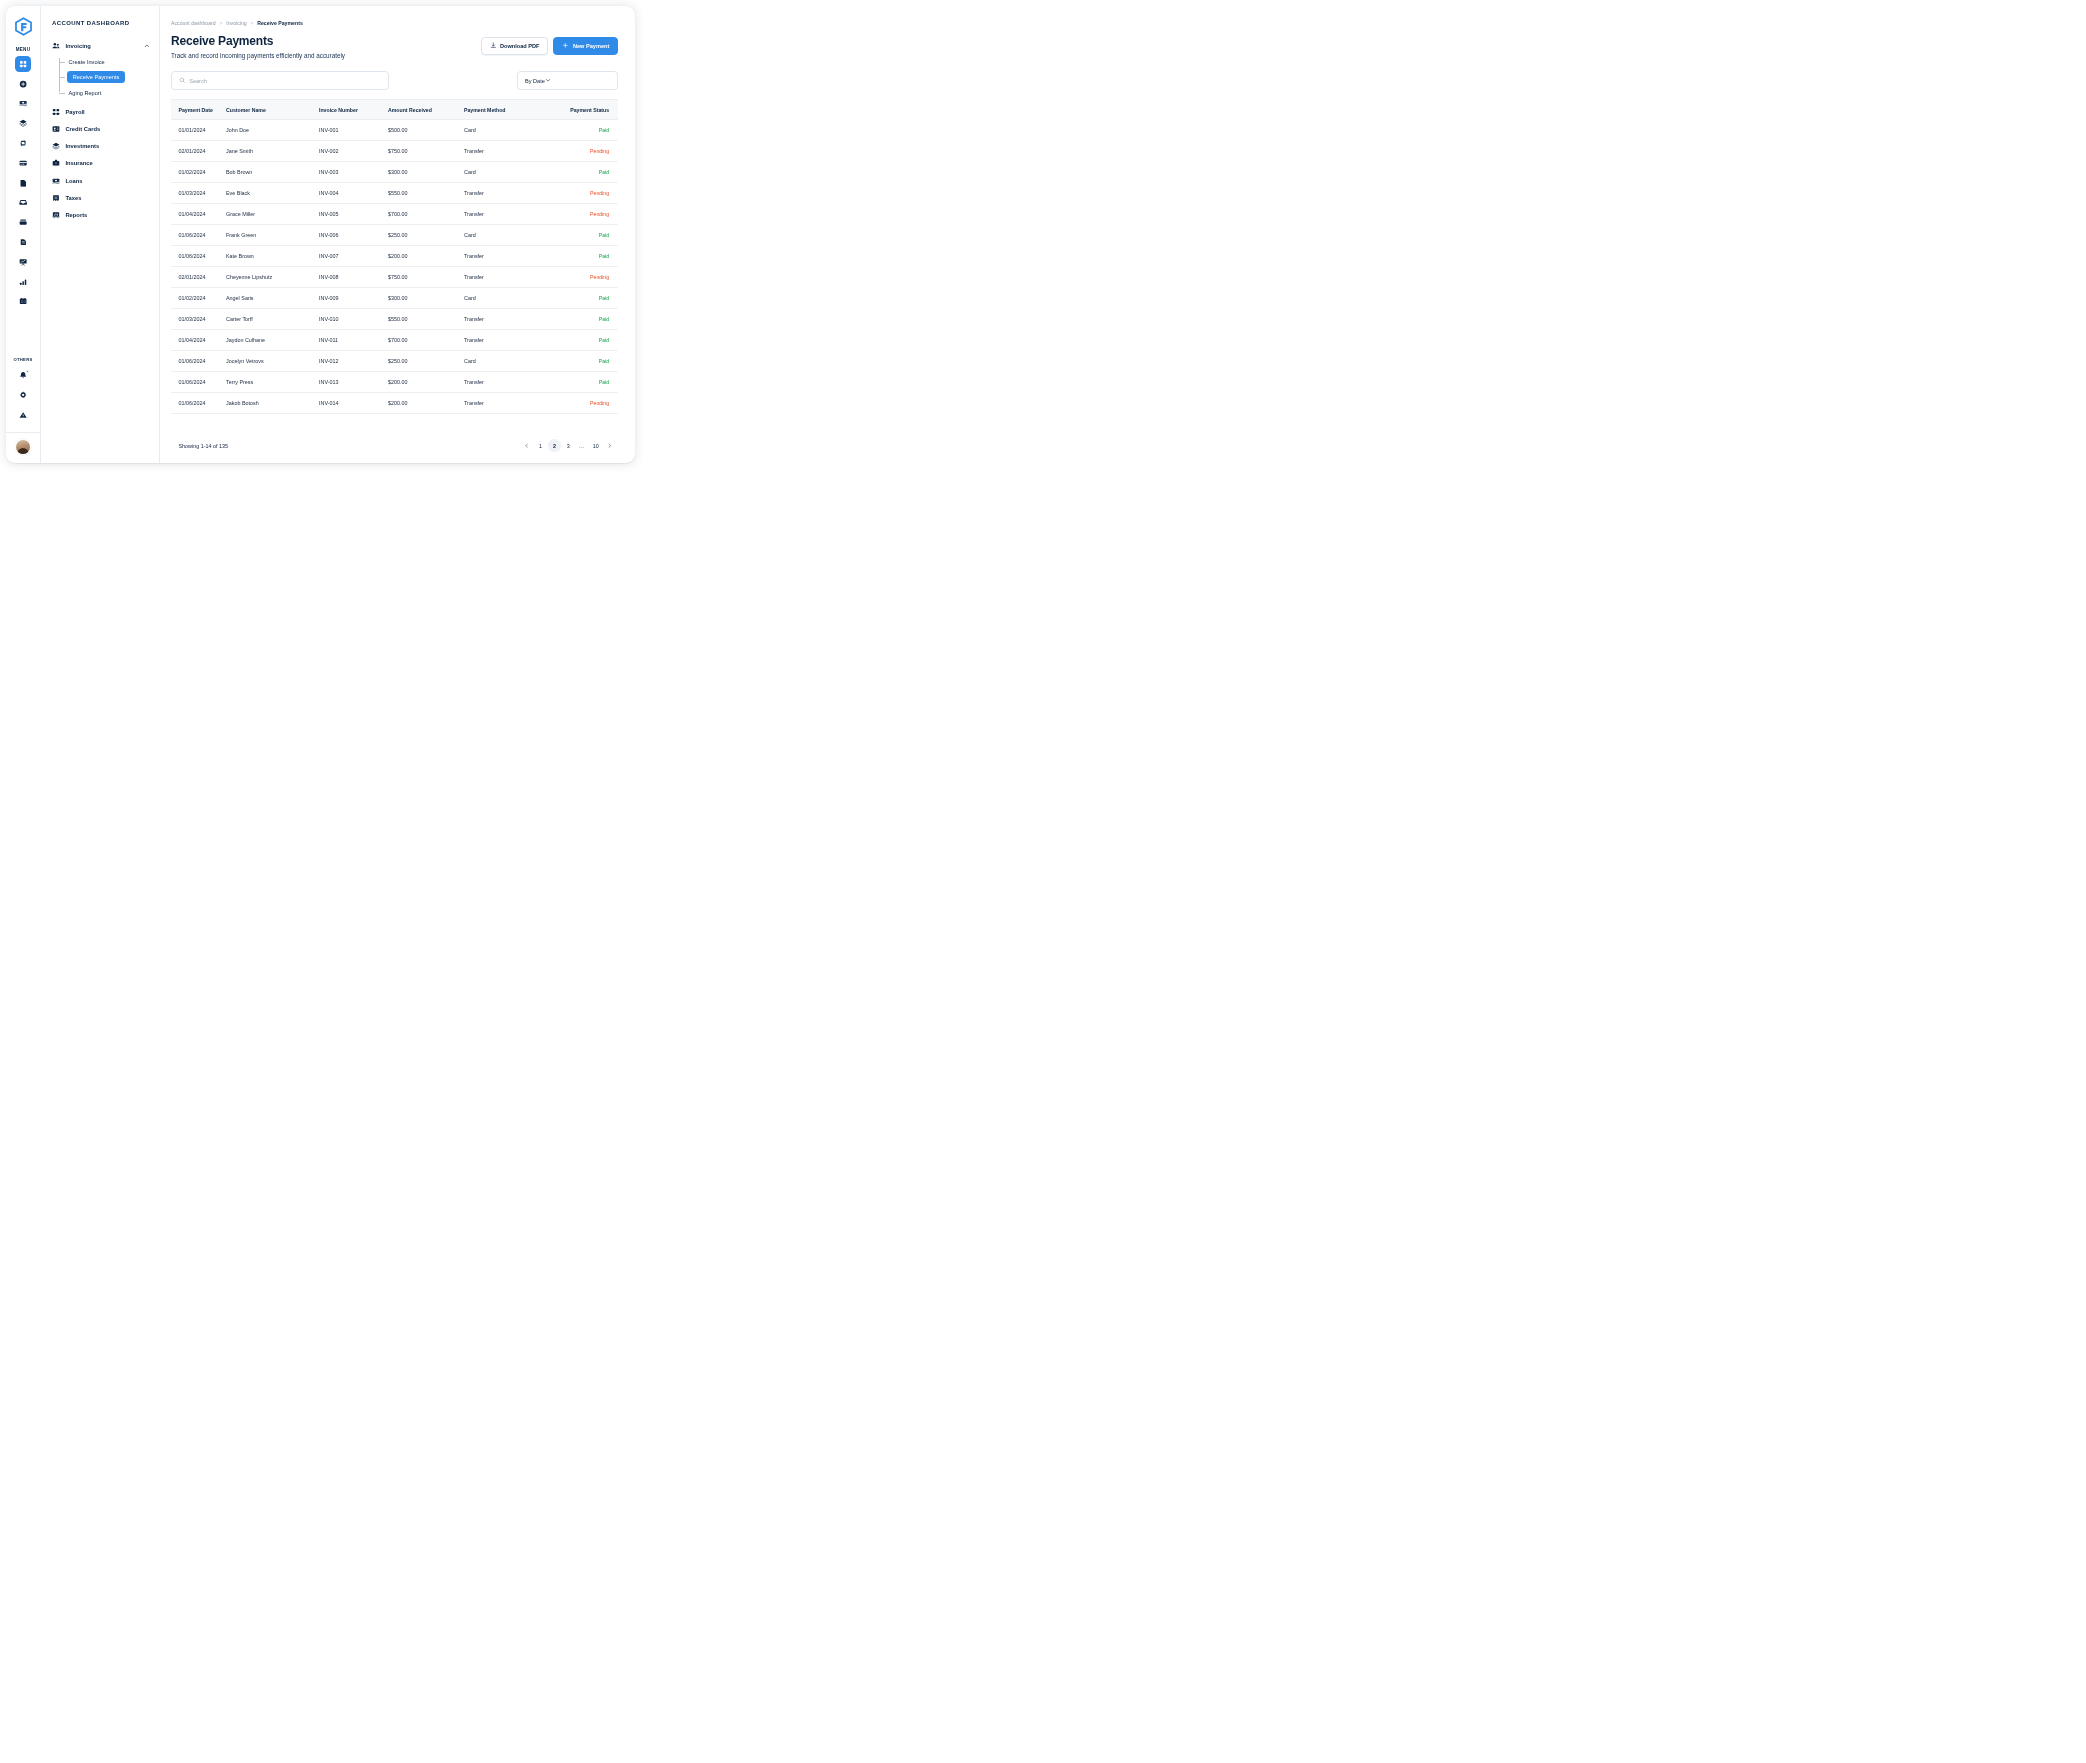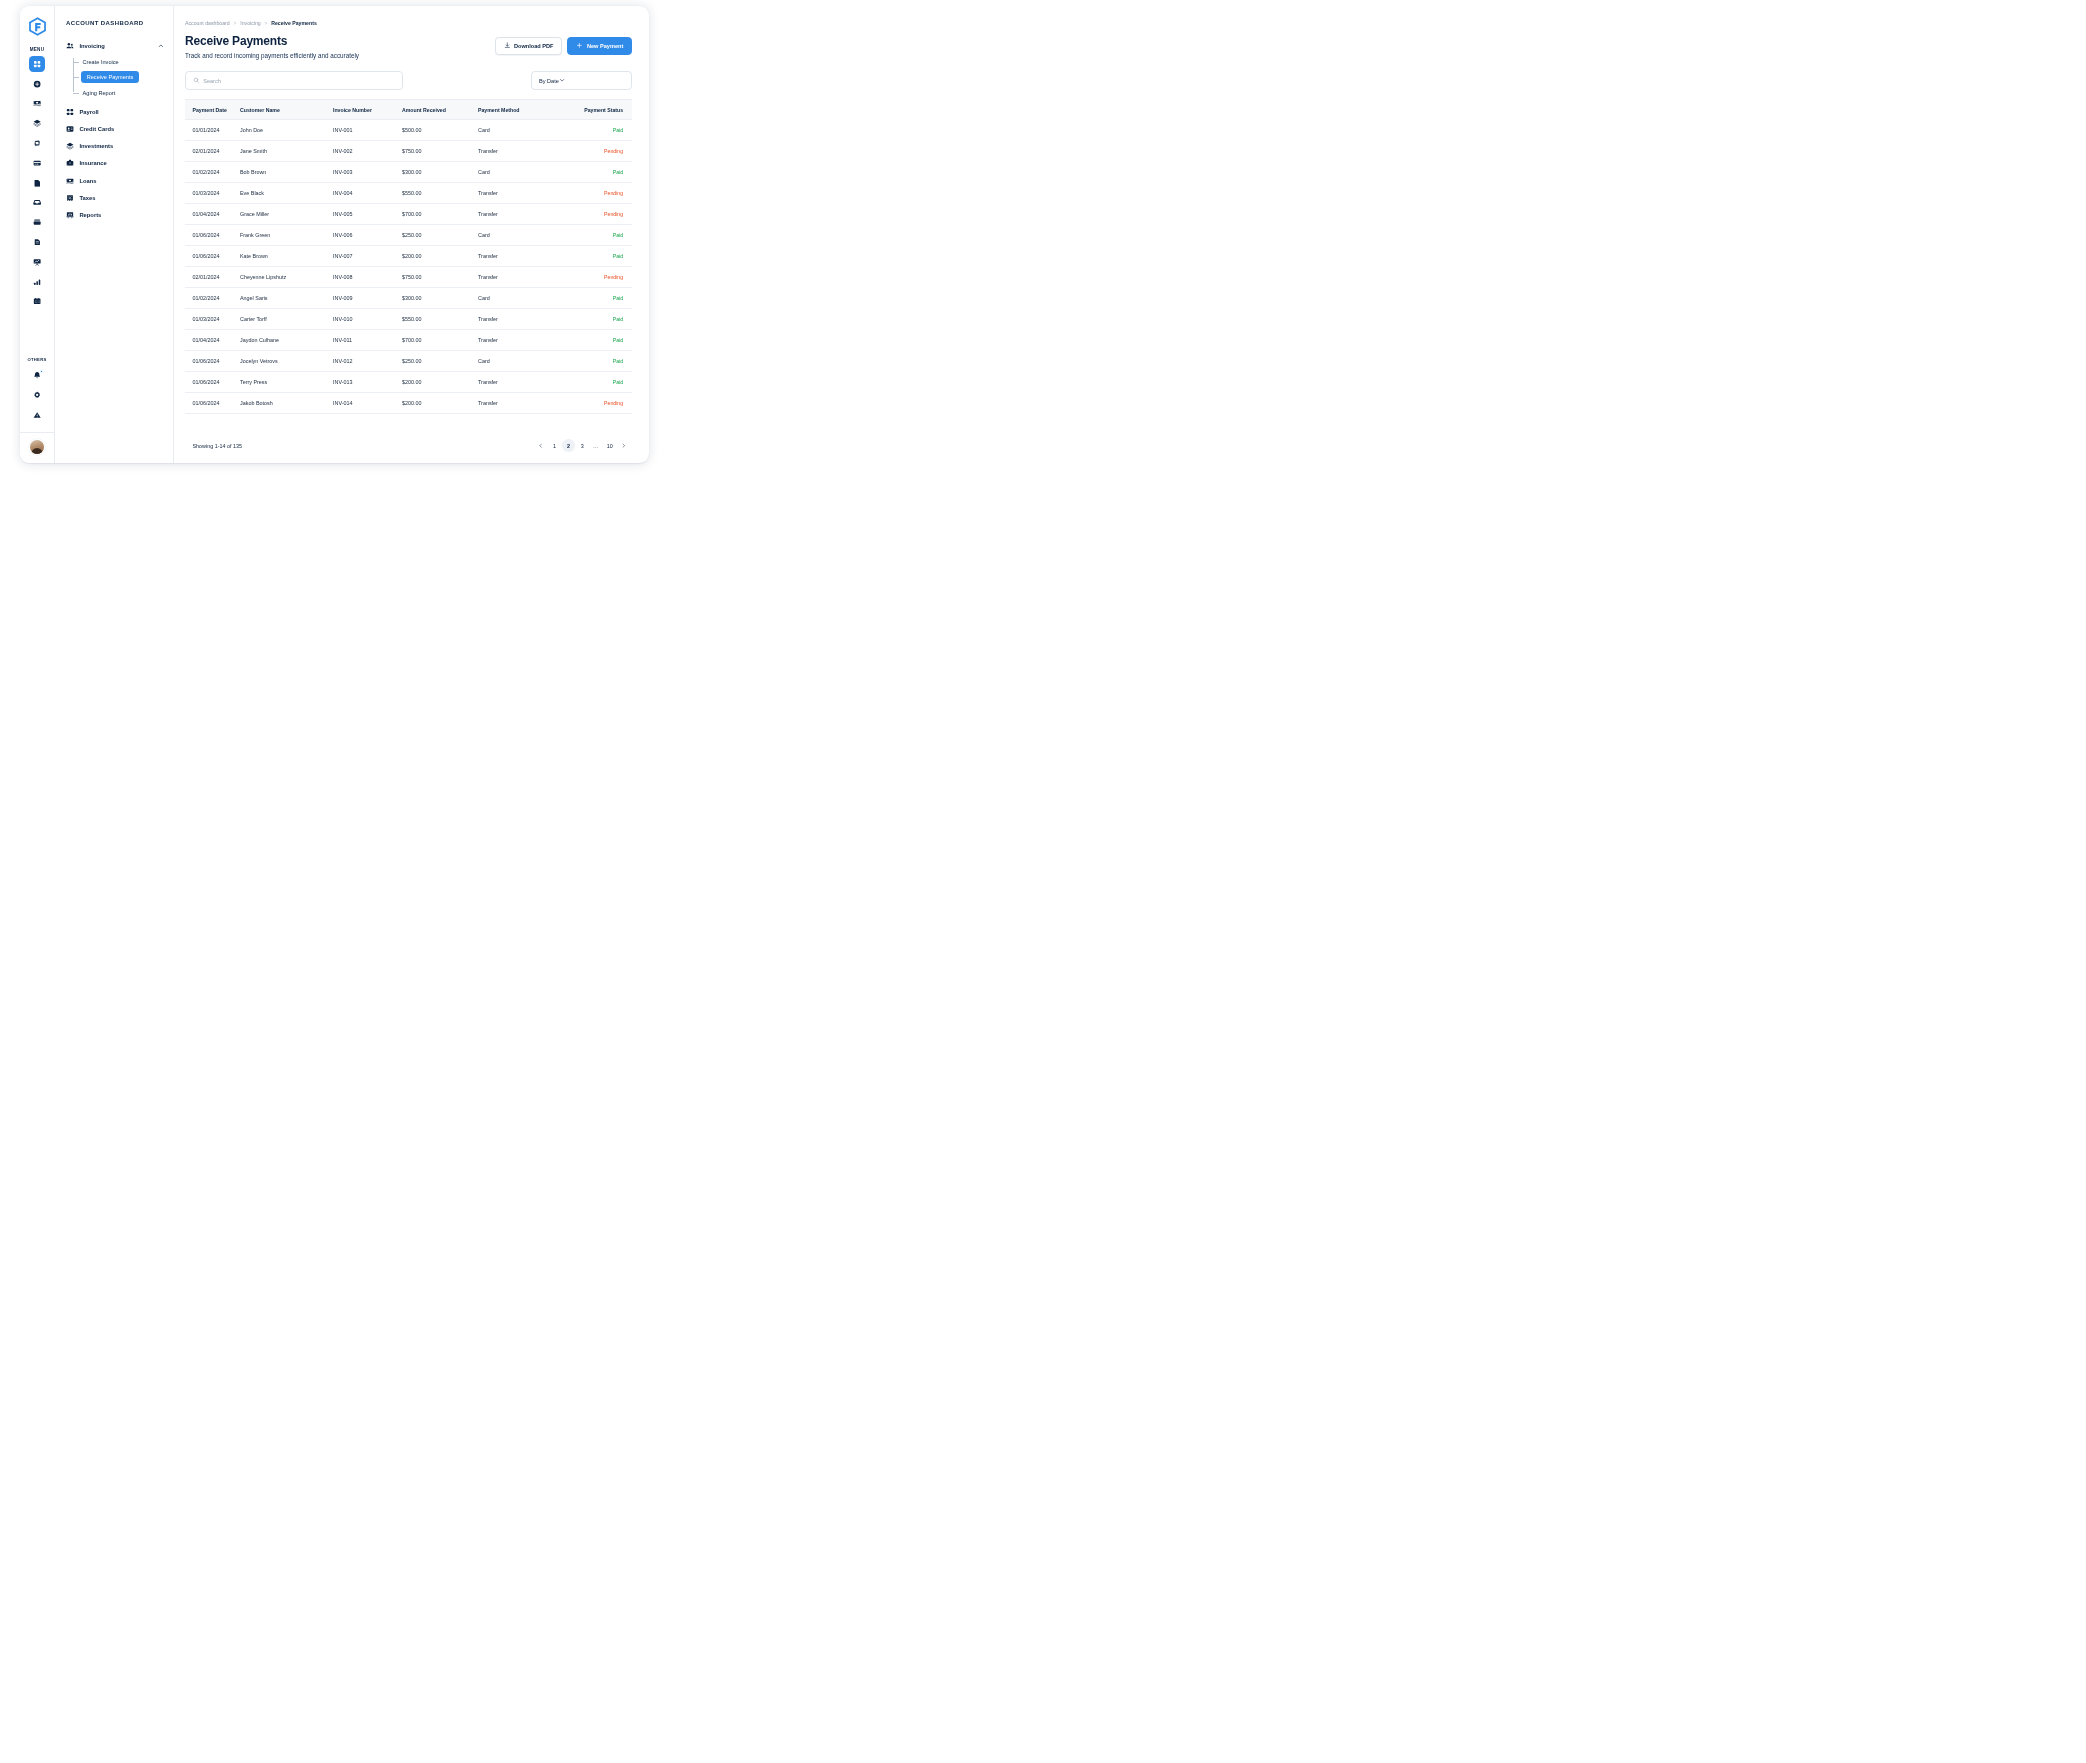--- a/index.html
+++ b/index.html
@@ -4,21 +4,21 @@
 <style>
   * { box-sizing: border-box; margin: 0; padding: 0; }
   html, body {
     width: 654px; height: 470px;
     background: #ffffff;
     font-family: "Liberation Sans", sans-serif;
     -webkit-font-smoothing: antialiased;
   }
   .app {
     position: absolute;
-    left: 20px; top: 5.8px;
+    left: 6px; top: 5.8px;
     width: 629px; height: 457px;
     background: #ffffff;
     border-radius: 9.2px;
     box-shadow: 0 0.8px 11px rgba(16,32,64,.13), 0 0.4px 1.3px rgba(16,32,64,.07);
     display: flex;
     overflow: hidden;
   }
 
   
   .rail {

